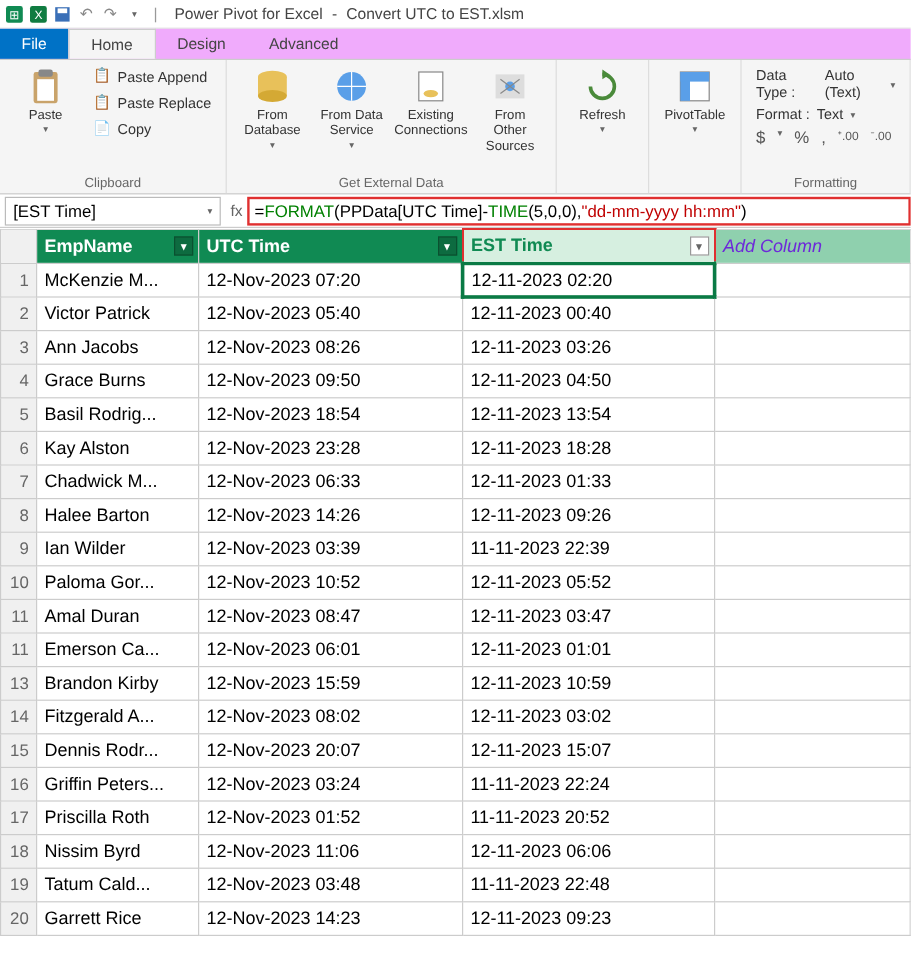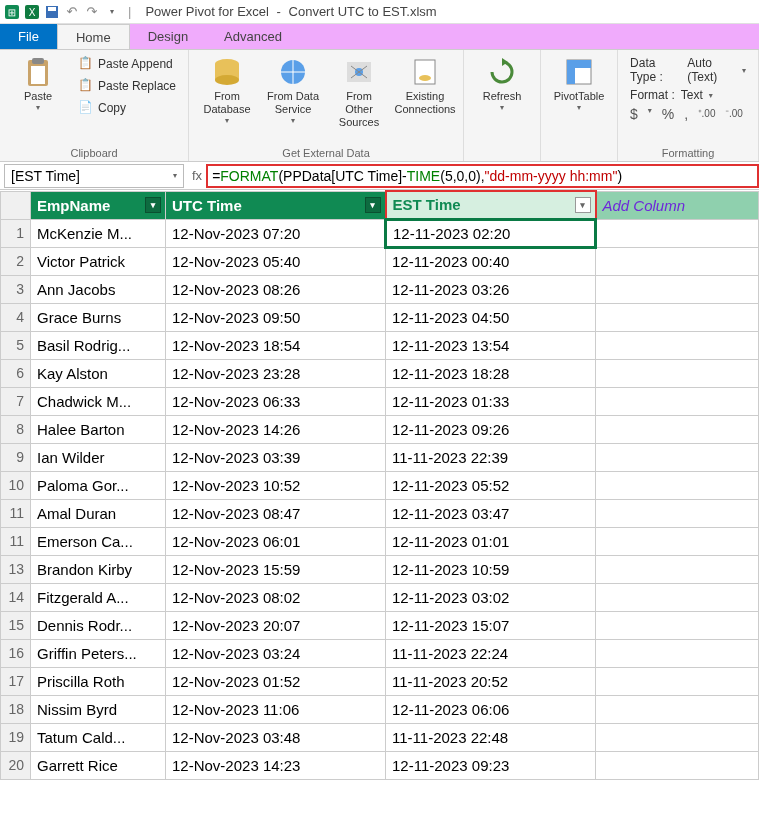--- a/index.html
+++ b/index.html
@@ -147,33 +147,33 @@
       <div class="bigbtn">
         <span class="bicon"><svg width="32" height="32">
               <circle cx="16" cy="16" r="12" fill="#5a9fe8"></circle>
               <path d="M4 16 H28 M16 4 V28" stroke="#fff" stroke-width="1"></path>
             </svg></span>
         <span class="blabel">From Data Service</span>
           <span class="dd-caret">▾</span>
       </div>
       <div class="bigbtn">
         <span class="bicon"><svg width="32" height="32">
+              <rect x="6" y="4" width="20" height="24" fill="#fff" stroke="#888"></rect>
+              <ellipse cx="16" cy="22" rx="6" ry="3" fill="#e8c15a"></ellipse>
+            </svg></span>
+        <span class="blabel">Existing Connections</span>
+      </div>
+      <div class="bigbtn">
+        <span class="bicon"><svg width="32" height="32">
               <rect x="4" y="6" width="24" height="20" fill="#ddd"></rect>
               <circle cx="16" cy="16" r="4" fill="#5a9fe8"></circle>
               <line x1="8" y1="10" x2="24" y2="22" stroke="#888"></line>
               <line x1="24" y1="10" x2="8" y2="22" stroke="#888"></line>
             </svg></span>
         <span class="blabel">From Other Sources</span>
-      </div>
-      <div class="bigbtn">
-        <span class="bicon"><svg width="32" height="32">
-              <rect x="6" y="4" width="20" height="24" fill="#fff" stroke="#888"></rect>
-              <ellipse cx="16" cy="22" rx="6" ry="3" fill="#e8c15a"></ellipse>
-            </svg></span>
-        <span class="blabel">Existing Connections</span>
       </div>
     </div>
     <div class="rgroup-label">
         <span>Get External Data</span>
       </div>
   </div>
 
   <div class="rgroup" style="border-right:1px solid #ddd;">
     <div class="rgroup-body">
       <div class="bigbtn">

